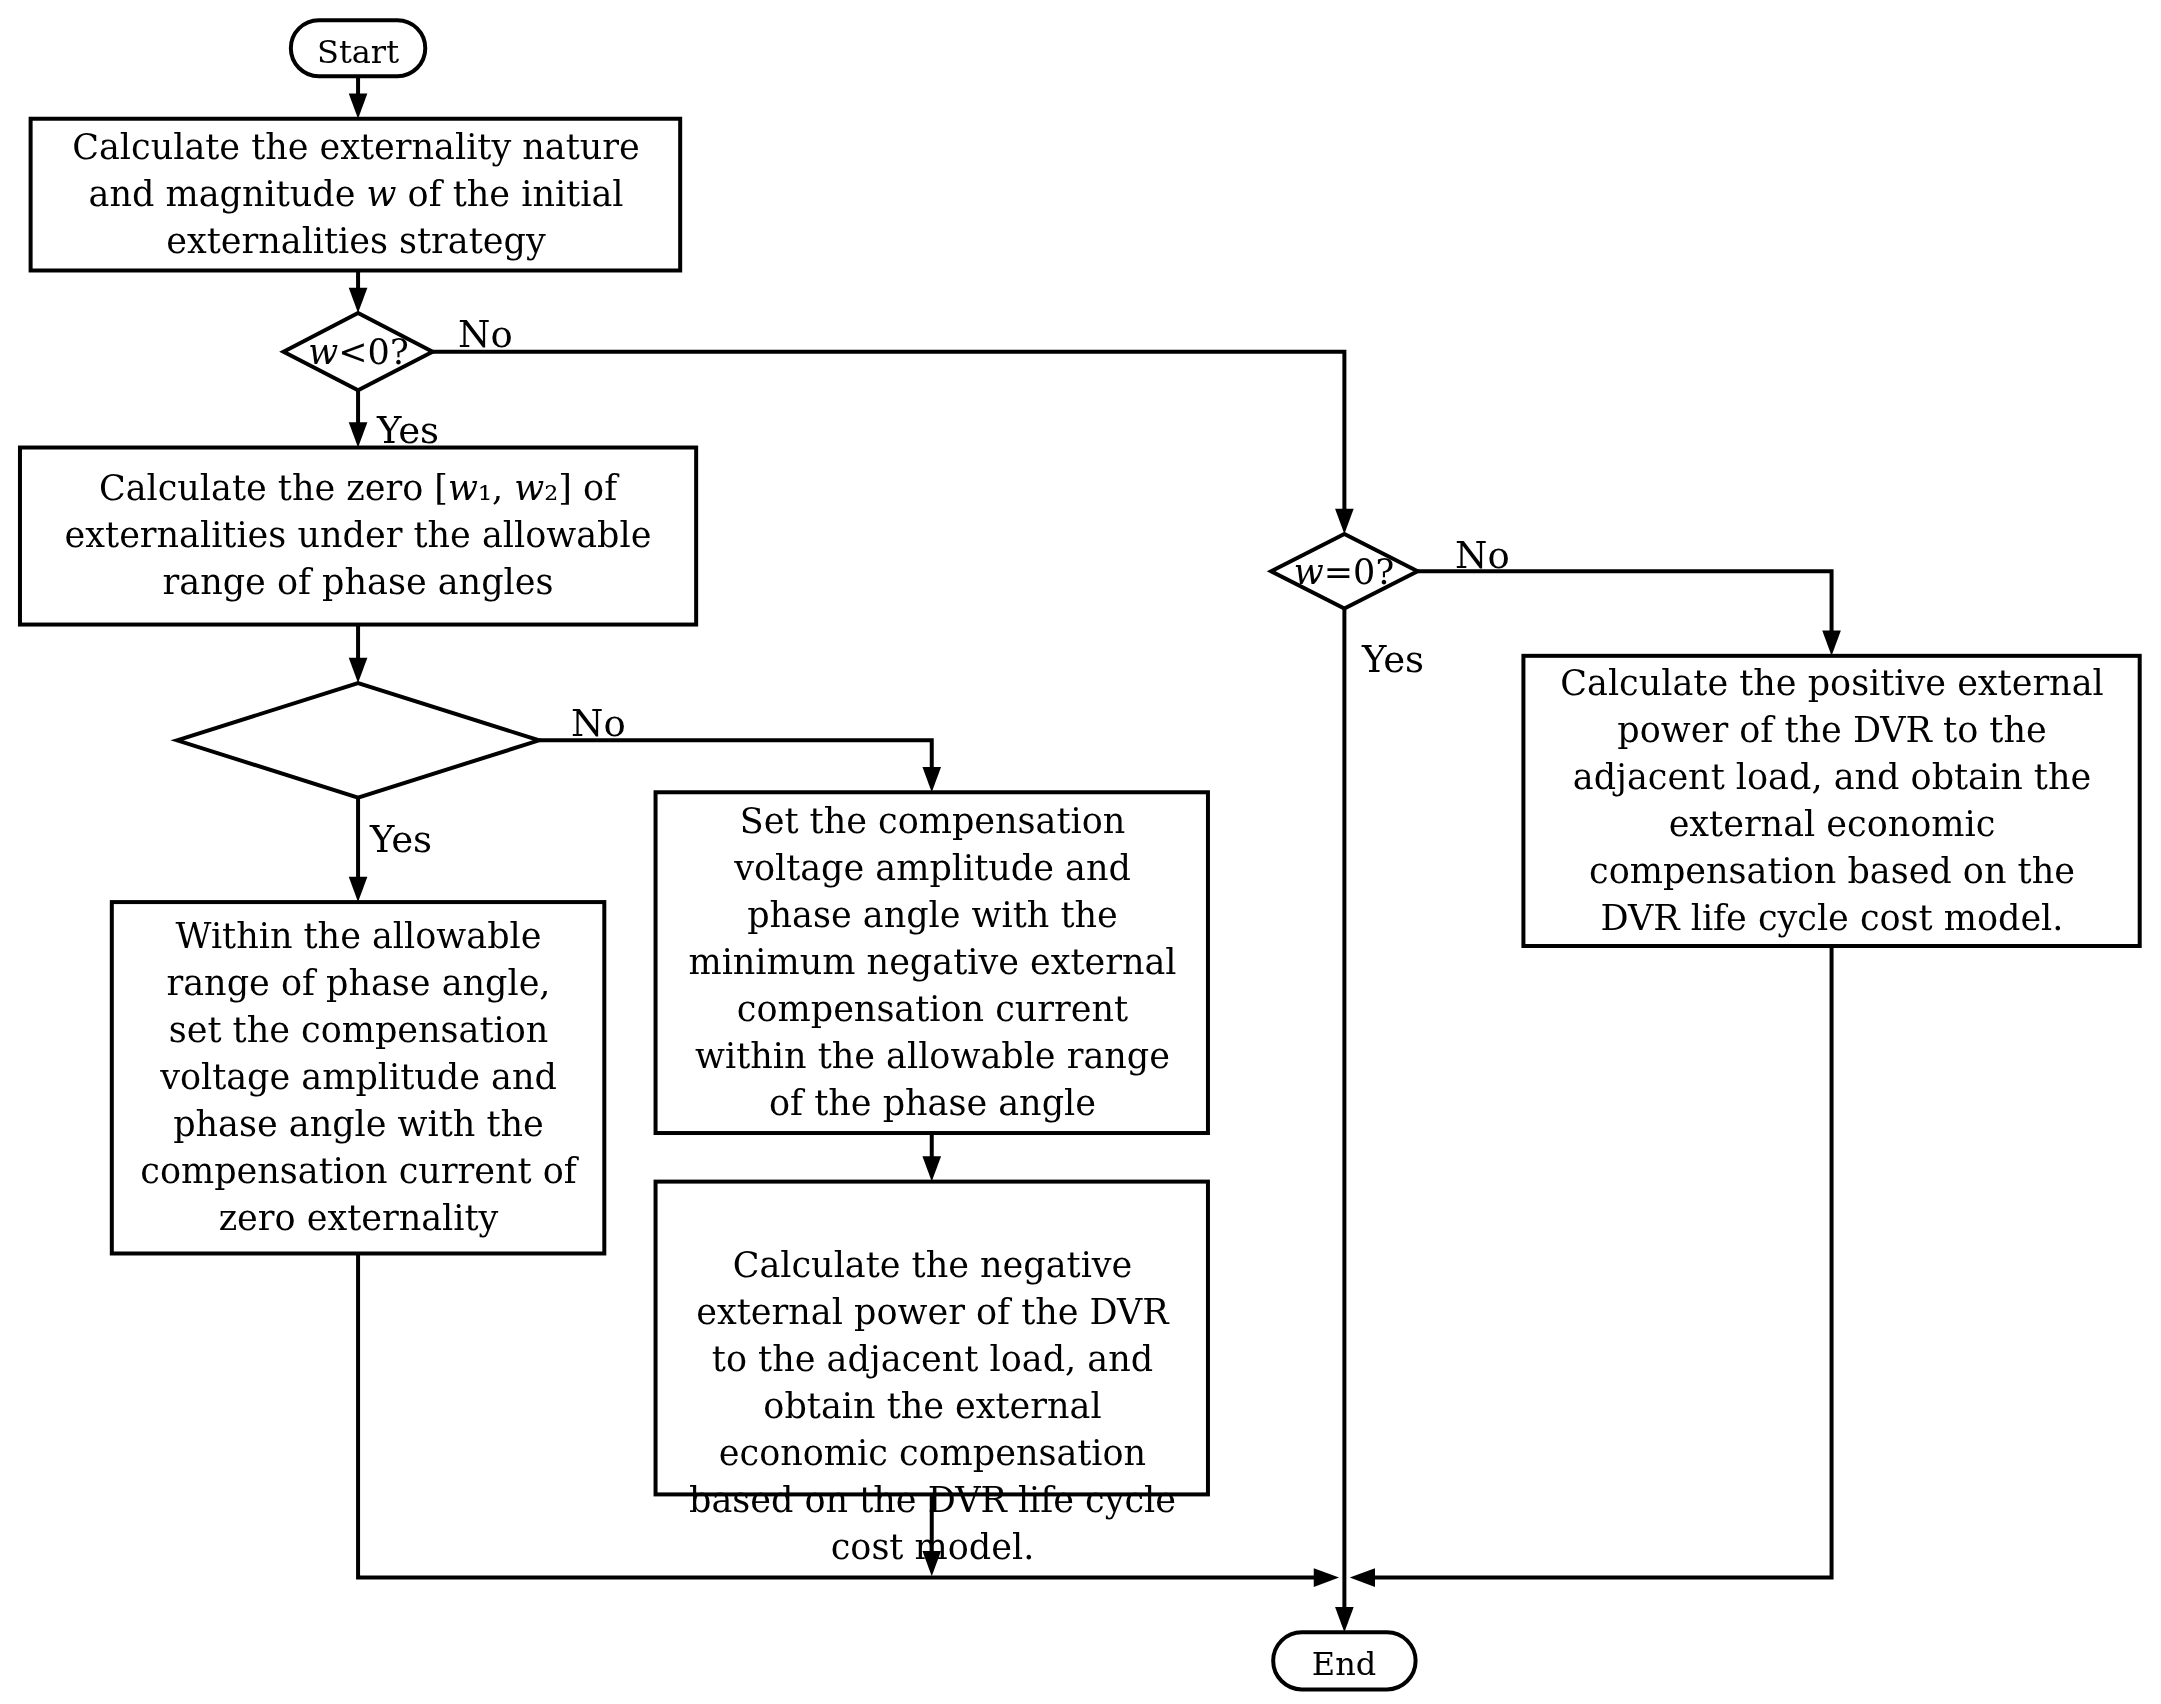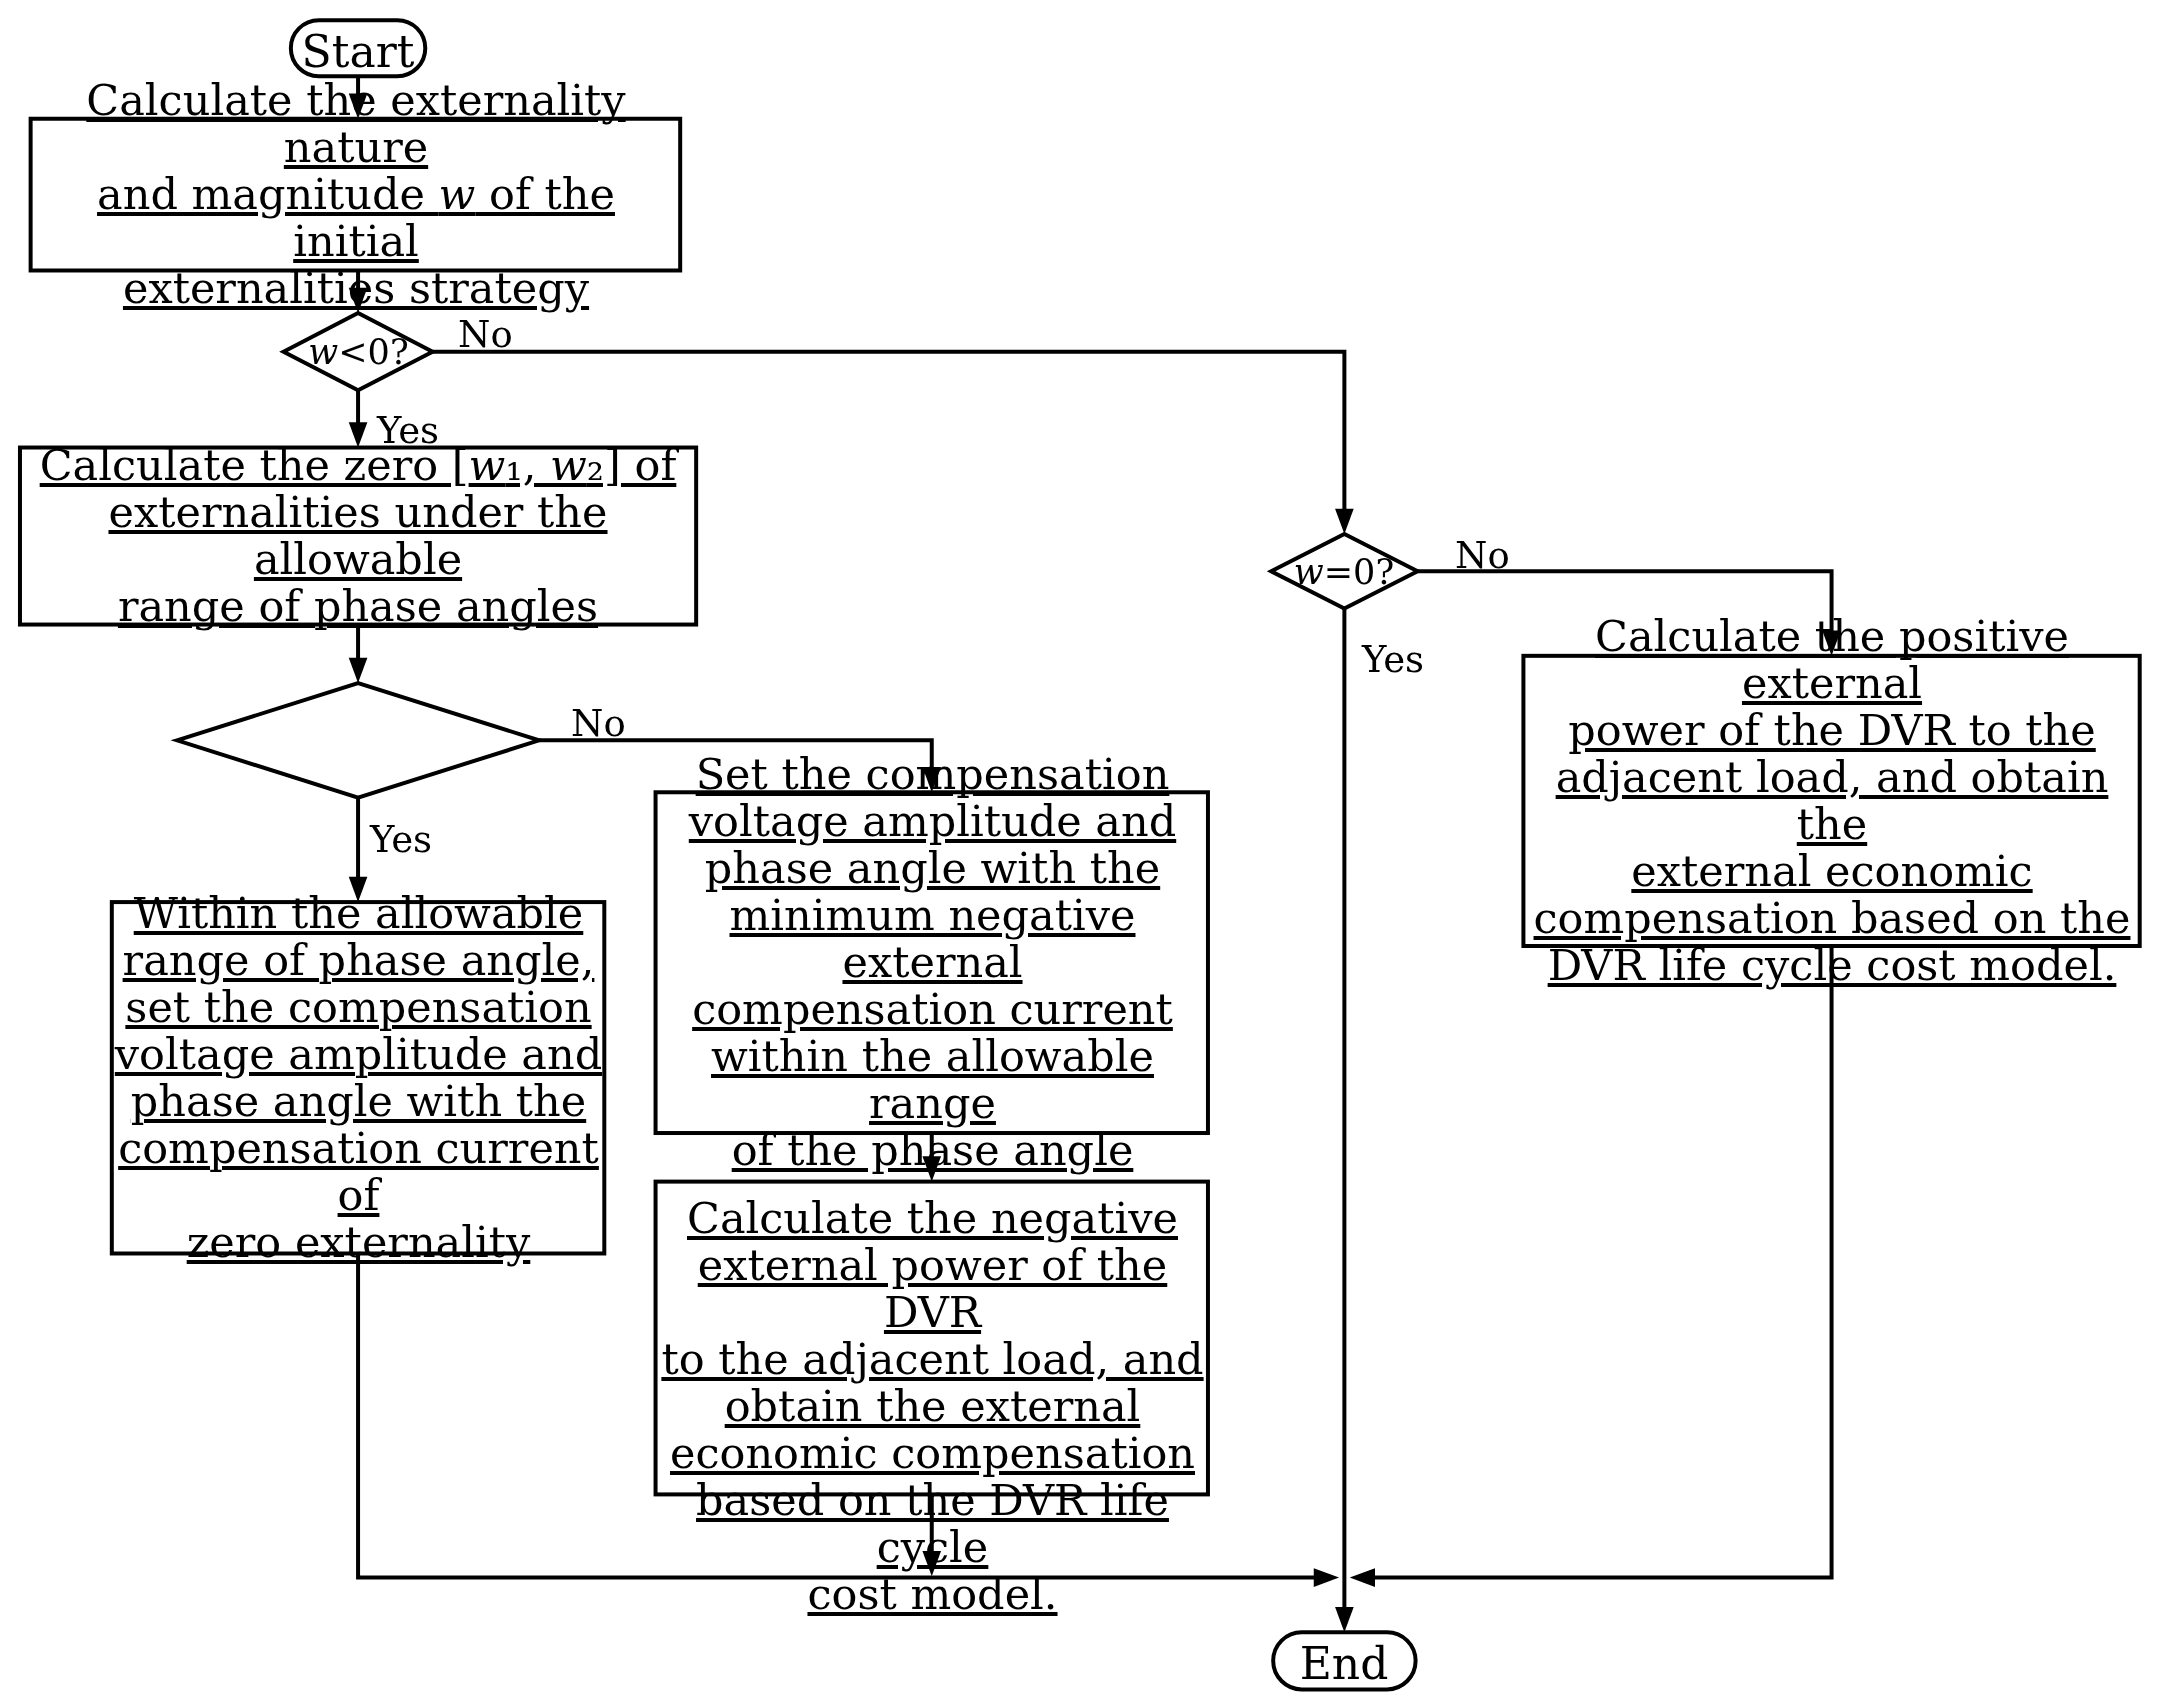--- a/index.html
+++ b/index.html
@@ -17,23 +17,23 @@
   .t {
     position: absolute;
     display: flex;
     align-items: center;
     justify-content: center;
   }
   .t .inner {
     text-align: center;
     white-space: pre-line;
   }
-  .proc .inner { font-size: 43px; line-height: 47px; text-decoration: underline; }
+  .proc .inner { font-size: 35px; line-height: 47px; }
   .dec  .inner { font-size: 35px; line-height: 40px; text-align: right; }
-  .term .inner { font-size: 44px; line-height: 40px; margin-top: 7px; }
+  .term .inner { font-size: 32px; line-height: 40px; margin-top: 7px; }
   .lbl {
     position: absolute;
     font-size: 37px;
     line-height: 40px;
     margin-top: 17px;
   }
   .it { font-style: italic; }
 </style>
 </head>
 <body>

